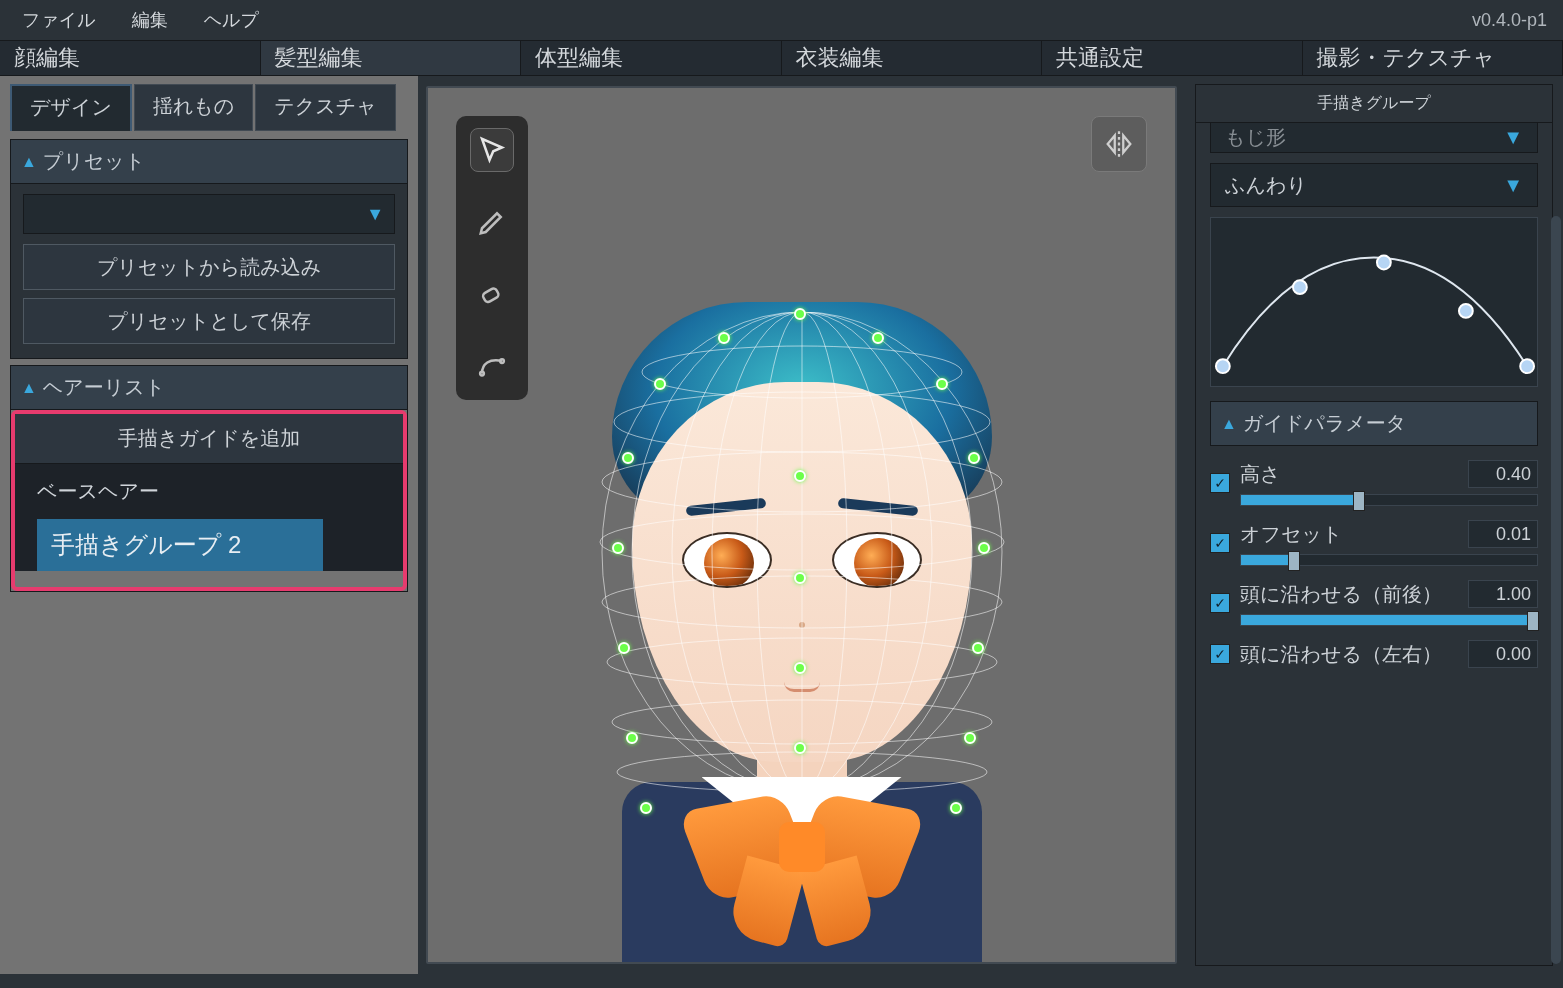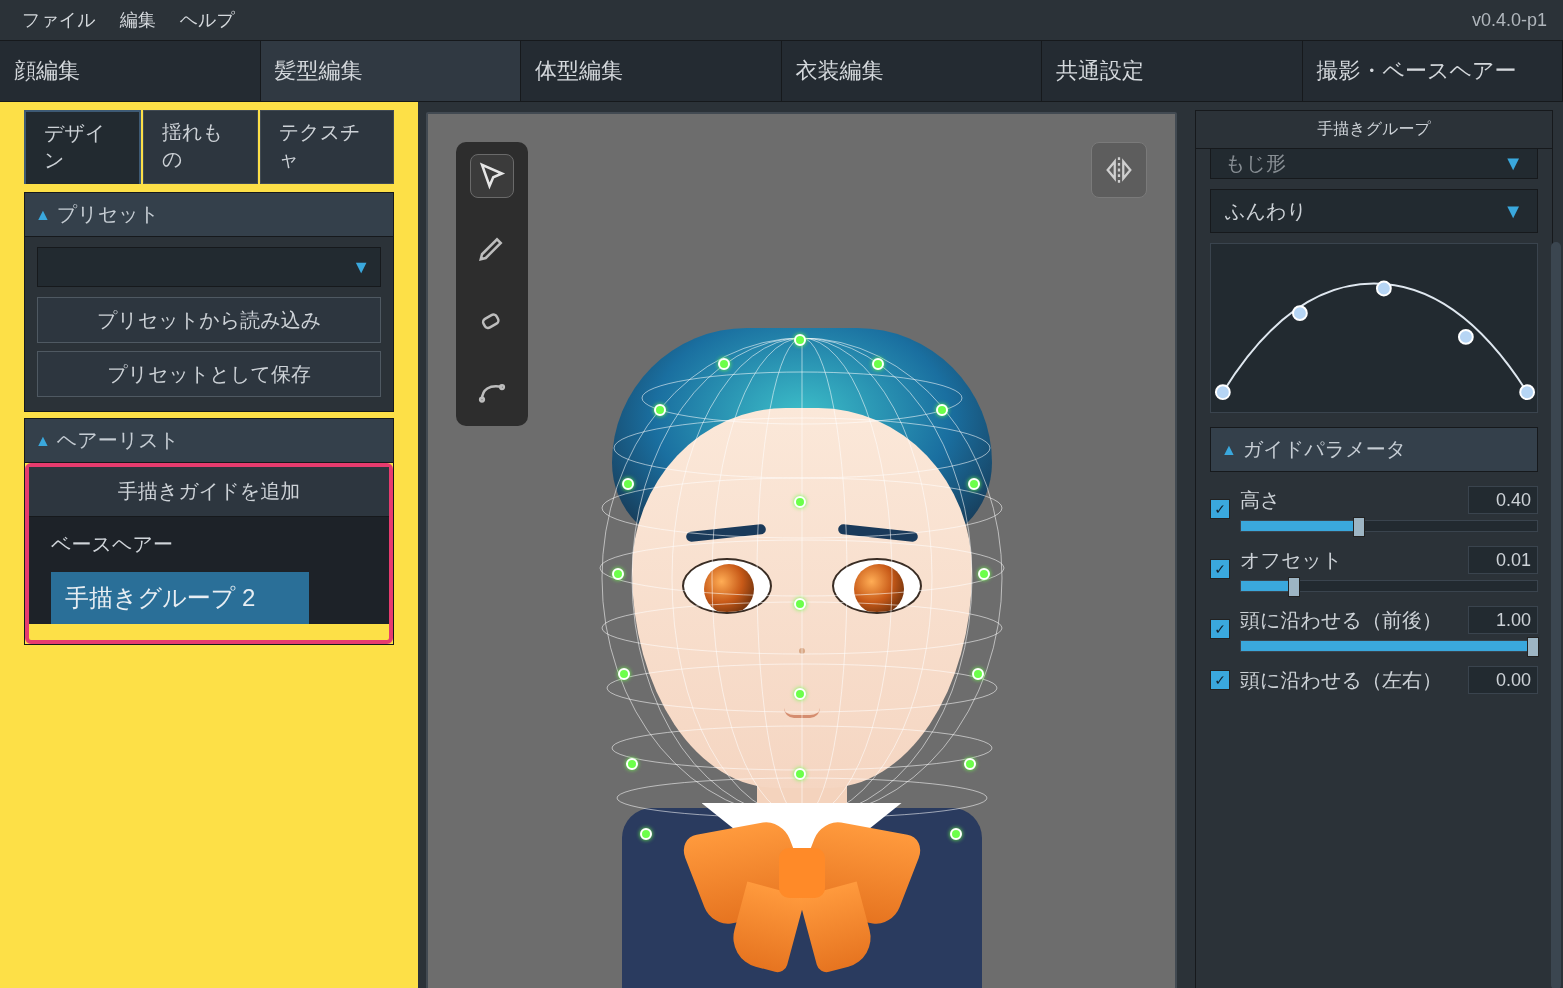--- a/index.html
+++ b/index.html
@@ -1,31 +1,31 @@
 <!DOCTYPE html>
 <html><head>
 <meta charset="utf-8">
 <style>
   * { box-sizing: border-box; margin: 0; padding: 0; font-family: "Hiragino Kaku Gothic Pro", "Meiryo", sans-serif; }
   body { background: #2b3238; color: #cdd2d7; width: 1563px; height: 988px; overflow: hidden; }
   
   
   .menubar { height: 40px; background: #2b3238; display: flex; align-items: center; padding: 0 10px; justify-content: space-between; }
-  .menu-items { display: flex; gap: 0; }
+  .menu-items { display: flex; gap: 12px; }
   .menu-item { padding: 6px 12px; font-size: 18px; cursor: pointer; color: #d4d8dc; }
   .version { font-size: 18px; color: #b0b6bc; padding-right: 6px; margin-left: 23px; }
 
   
-  .toptabs { height: 62px; background: #222a30; display: flex; border-top: 1px solid #16191c; border-bottom: 1px solid #16191c; }
+  .toptabs { height: 36px; background: #222a30; display: flex; border-top: 1px solid #16191c; border-bottom: 1px solid #16191c; }
   .toptab { flex: 1; display: flex; align-items: center; padding: 0 14px; font-size: 22px; color: #d4d8dc; border-right: 1px solid #16191c; cursor: pointer; background: #242b32; }
   .toptab.active { background: #303942; }
 
   
   .main { display: flex; height: calc(100% - 90px); }
-  .left-panel { width: 418px; background: #fde047; padding: 8px 24px; }
+  .left-panel { width: 418px; background: #737373; padding: 8px 10px; }
   .viewport { flex: 1; background: #6d6d6d; position: relative; margin: 10px 8px; border: 2px solid #424a52; border-radius: 2px; overflow: hidden; }
   .right-panel { width: 378px; background: #2b3238; padding: 8px 10px; display: flex; flex-direction: column; }
 
   
   .subtabs { display: flex; gap: 2px; margin-bottom: 8px; }
   .subtab { padding: 8px 18px; font-size: 20px; background: #2d363f; color: #cdd2d7; cursor: pointer; border: 1px solid #414a53; }
   .subtab.active { background: #222a30; border: 2px solid #3e5a74; border-bottom: none; position: relative; padding: 8px 18px 10px; }
 
   
   .section-header { background: #34404b; color: #c6cdd4; padding: 8px 10px; font-size: 20px; display: flex; align-items: center; border: 1px solid #16191c; cursor: pointer; }
@@ -120,21 +120,21 @@
   </div>
   <div class="version">v0.4.0-p1</div>
 </div>
 
 <div class="toptabs">
   <div class="toptab">顔編集</div>
   <div class="toptab active">髪型編集</div>
   <div class="toptab">体型編集</div>
   <div class="toptab">衣装編集</div>
   <div class="toptab">共通設定</div>
-  <div class="toptab">撮影・ベースヘアー</div>
+  <div class="toptab">撮影・テクスチャ</div>
 </div>
 
 <div class="main">
 
   <div class="left-panel">
     <div class="subtabs">
       <div class="subtab active">デザイン</div>
       <div class="subtab">揺れもの</div>
       <div class="subtab">テクスチャ</div>
     </div>

